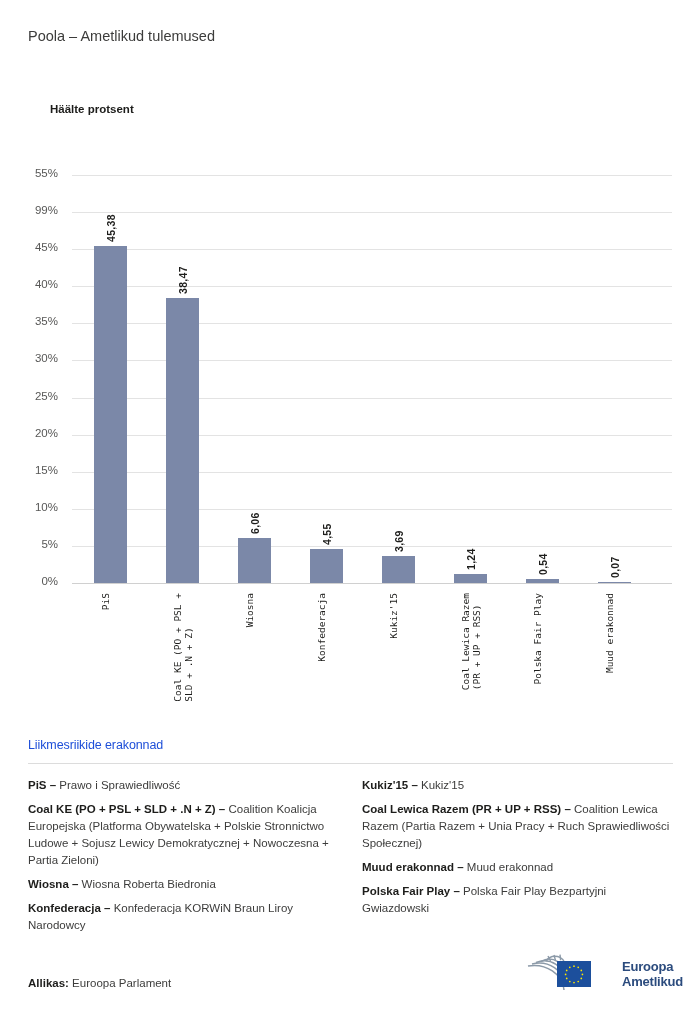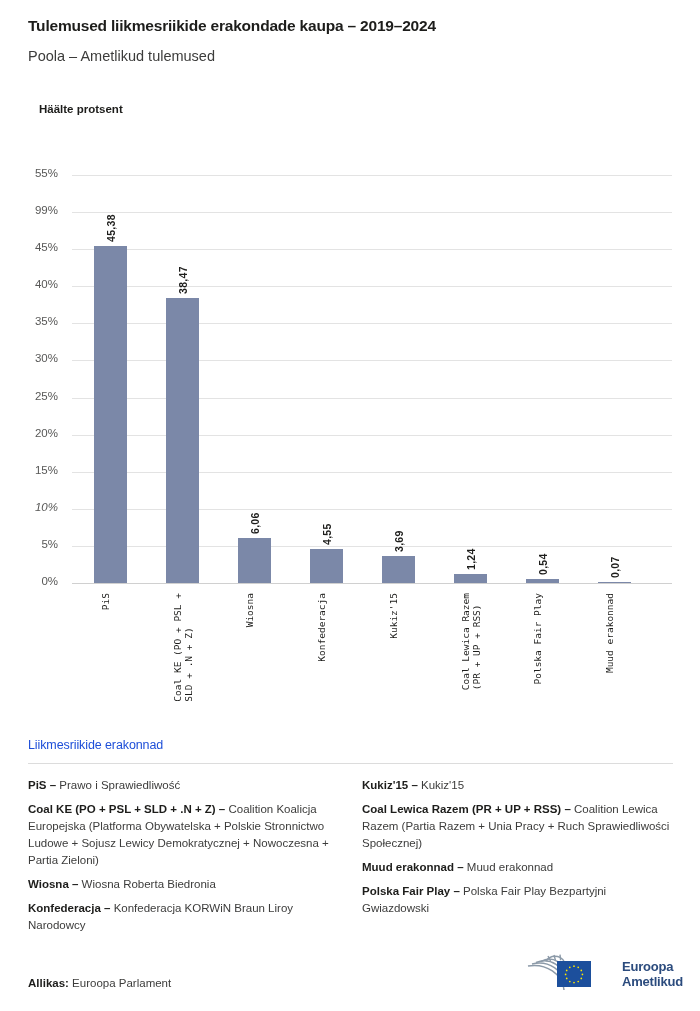--- a/index.html
+++ b/index.html
@@ -27,21 +27,21 @@
   }
   #chart-subtitle {
     font-size: 14.5px;
     font-weight: normal;
     color: #3c3c3b;
     line-height: 20px;
     margin-top: 10px;
   }
   #axis-title {
     position: absolute;
-    left: 39px;
+    left: 50px;
     top: 103px;
     font-size: 11.5px;
     font-weight: bold;
     color: #1d1d1b;
   }
 
   
   #chart-area {
     position: absolute;
     left: 0px;
@@ -159,21 +159,20 @@
     font-weight: bold;
     color: #2b4b7d;
     line-height: 15px;
     letter-spacing: -0.2px;
   }
 </style>
 </head>
 <body>
 
 <div id="header">
-  <div id="chart-title">Tulemused liikmesriikide erakondade kaupa – 2019–2024</div>
   <div id="chart-subtitle">Poola – Ametlikud tulemused</div>
 </div>
 <div id="axis-title">Häälte protsent</div>
 
 <div id="chart-area">
   <div id="plot">
       <div class="gridline zero" style="top: 408px;"></div>
       <div class="gridline" style="top: 370.909px;"></div>
       <div class="gridline" style="top: 333.818px;"></div>
       <div class="gridline" style="top: 296.727px;"></div>
@@ -189,21 +188,21 @@
       <div class="bar" style="left: 94px; width: 33px; height: 285.377px; background: rgb(123, 136, 168);"></div>
       <div class="bar" style="left: 166px; width: 33px; height: 44.9542px; background: rgb(123, 136, 168);"></div>
       <div class="bar" style="left: 238px; width: 33px; height: 33.7527px; background: rgb(123, 136, 168);"></div>
       <div class="bar" style="left: 310px; width: 33px; height: 27.3731px; background: rgb(123, 136, 168);"></div>
       <div class="bar" style="left: 382px; width: 33px; height: 9.19855px; background: rgb(123, 136, 168);"></div>
       <div class="bar" style="left: 454px; width: 33px; height: 4.00582px; background: rgb(123, 136, 168);"></div>
       <div class="bar" style="left: 526px; width: 33px; height: 1px; background: rgb(123, 136, 168);"></div>
     </div>
 <div class="ytick" style="position: absolute; left: 12px; top: 423px; right: auto; width: 46px;">0%</div>
     <div class="ytick" style="position: absolute; left: 12px; top: 385.909px; right: auto; width: 46px;">5%</div>
-    <div class="ytick" style="position: absolute; left: 12px; top: 348.818px; right: auto; width: 46px; font-style: italic;">10%</div>
+    <div class="ytick" style="position: absolute; left: 12px; top: 348.818px; right: auto; width: 46px;">10%</div>
     <div class="ytick" style="position: absolute; left: 12px; top: 311.727px; right: auto; width: 46px;">15%</div>
     <div class="ytick" style="position: absolute; left: 12px; top: 274.636px; right: auto; width: 46px;">20%</div>
     <div class="ytick" style="position: absolute; left: 12px; top: 237.545px; right: auto; width: 46px;">25%</div>
     <div class="ytick" style="position: absolute; left: 12px; top: 200.455px; right: auto; width: 46px;">30%</div>
     <div class="ytick" style="position: absolute; left: 12px; top: 163.364px; right: auto; width: 46px;">35%</div>
     <div class="ytick" style="position: absolute; left: 12px; top: 126.273px; right: auto; width: 46px;">40%</div>
     <div class="ytick" style="position: absolute; left: 12px; top: 89.1818px; right: auto; width: 46px;">45%</div>
     <div class="ytick" style="position: absolute; left: 12px; top: 52.0909px; right: auto; width: 46px;">99%</div>
     <div class="ytick" style="position: absolute; left: 12px; top: 15px; right: auto; width: 46px;">55%</div>
     <div class="bar-value" style="left: 104.5px; top: 48.3629px; height: 34px;">45,38</div>

